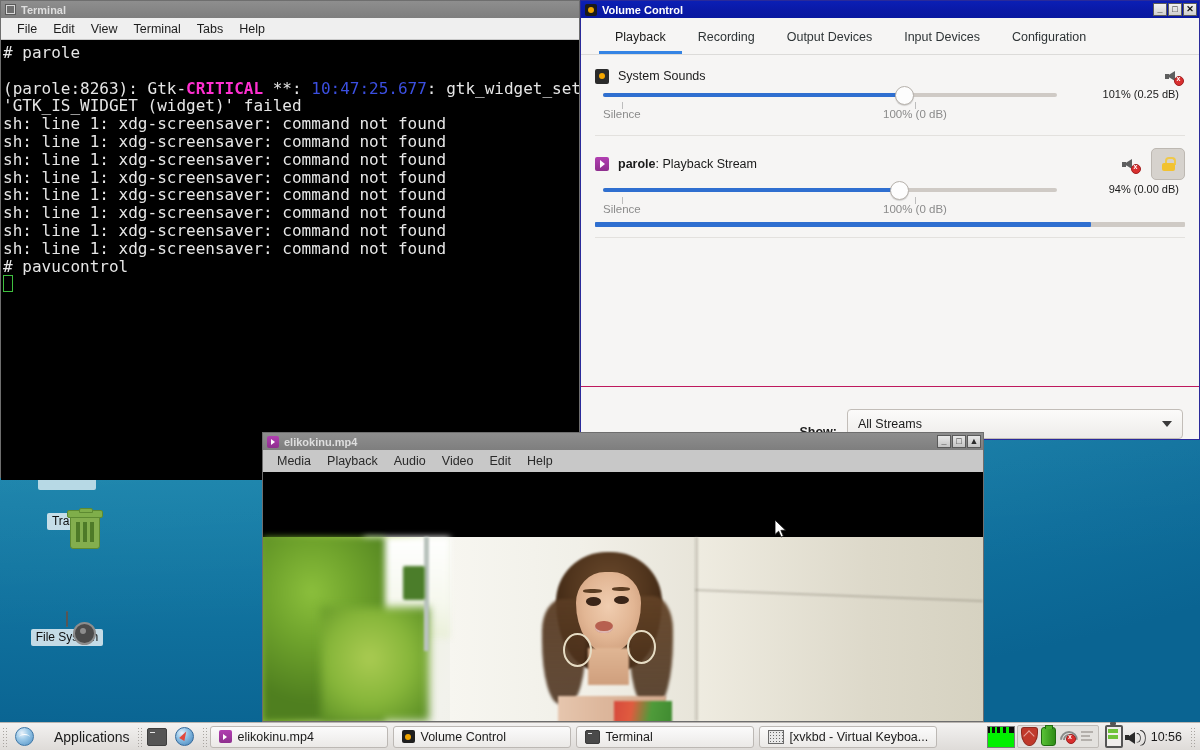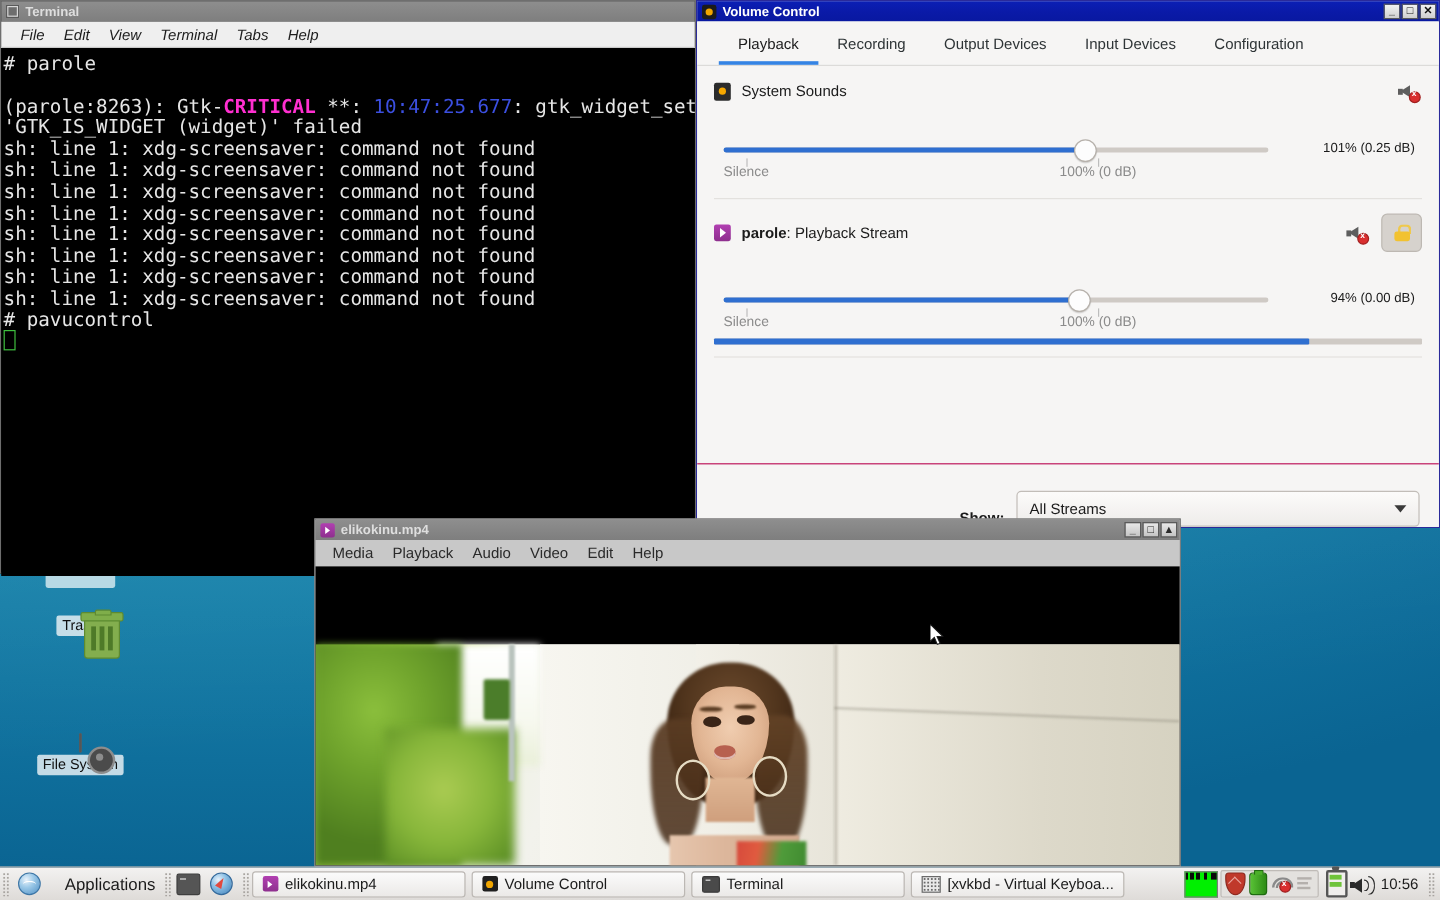--- a/index.html
+++ b/index.html
@@ -133,21 +133,21 @@
     position: relative; box-sizing: border-box;
   }
   #win-terminal .term-icon:after {
     content:""; position:absolute; left:1px; top:1px; right:1px; bottom:1px; background:#6e6e6e;
   }
   #win-terminal .menubar {
     height: 22px; background: #efefef; border-bottom: 1px solid #c9c9c9;
     display: flex; align-items: center; padding-left: 8px; box-sizing: border-box;
   }
   #win-terminal .menubar span {
-    padding: 2px 8px; font-size: 12.5px; color: #1d1d1d; font-style: italic;
+    padding: 2px 8px; font-size: 12.5px; color: #1d1d1d;
   }
   #win-terminal .term-body {
     background: #000; color: #e6e6e6;
     font-family: "DejaVu Sans Mono", "Liberation Mono", monospace;
     font-size: 16px; line-height: 17.8px;
     padding: 4px 0 0 2px;
     height: calc(100% - 40px);
     overflow: hidden;
     white-space: pre;
   }
@@ -226,21 +226,21 @@
   .lock-glyph { width: 13px; height: 15px; position: relative; }
   .lock-glyph .shackle {
     position:absolute; left: 3px; top: 0; width: 7px; height: 6px;
     border: 2px solid #efc94c; border-bottom: none; border-radius: 4px 4px 0 0;
   }
   .lock-glyph .bodyl {
     position:absolute; left: 0; top: 6px; width: 13px; height: 8px;
     background: #f2c230; border-radius: 2px;
   }
 
-  .slider-wrap { position: relative; margin-top: 32px; height: 16px; }
+  .slider-wrap { position: relative; margin-top: 2px; height: 16px; }
   .slider-track {
     position: absolute; left: 8px; right: 128px; top: 6px; height: 4px;
     background: #cfcac5; border-radius: 2px;
   }
   .slider-fill {
     position: absolute; left: 0; top: 0; height: 4px;
     background: #2f6fd0; border-radius: 2px;
   }
   .slider-knob {
     position: absolute; top: -7px; width: 17px; height: 17px; margin-left: -8px;

